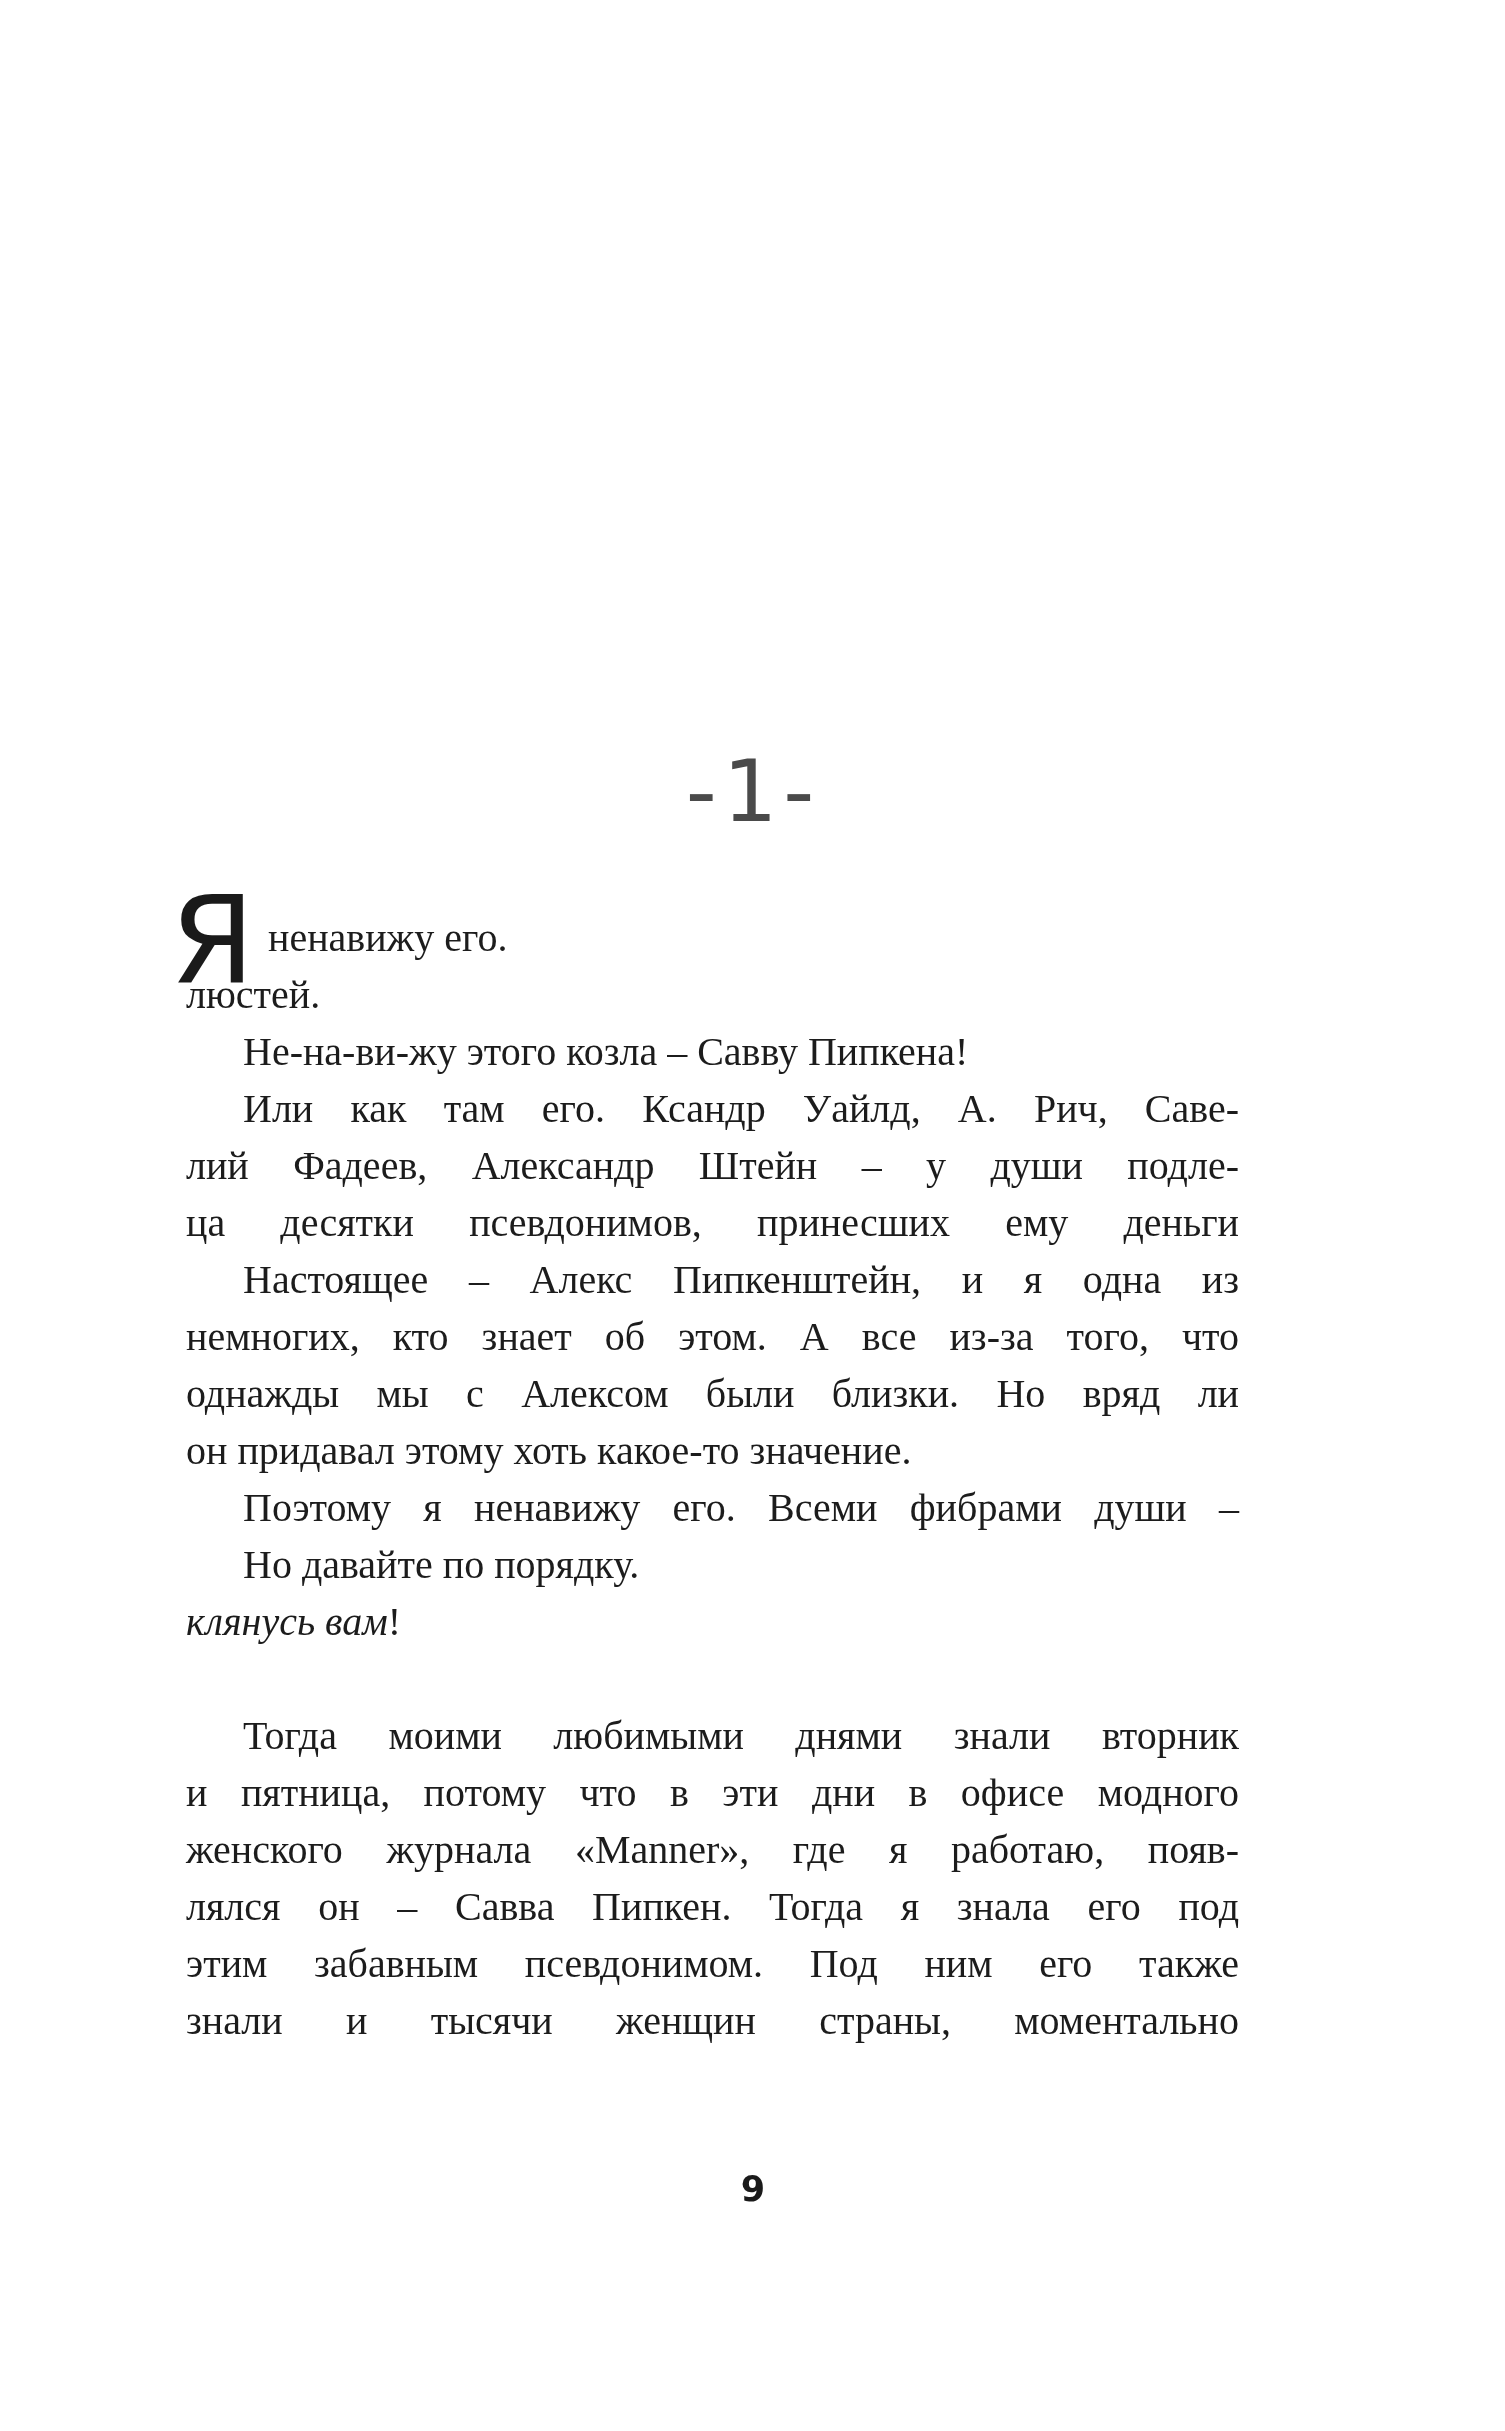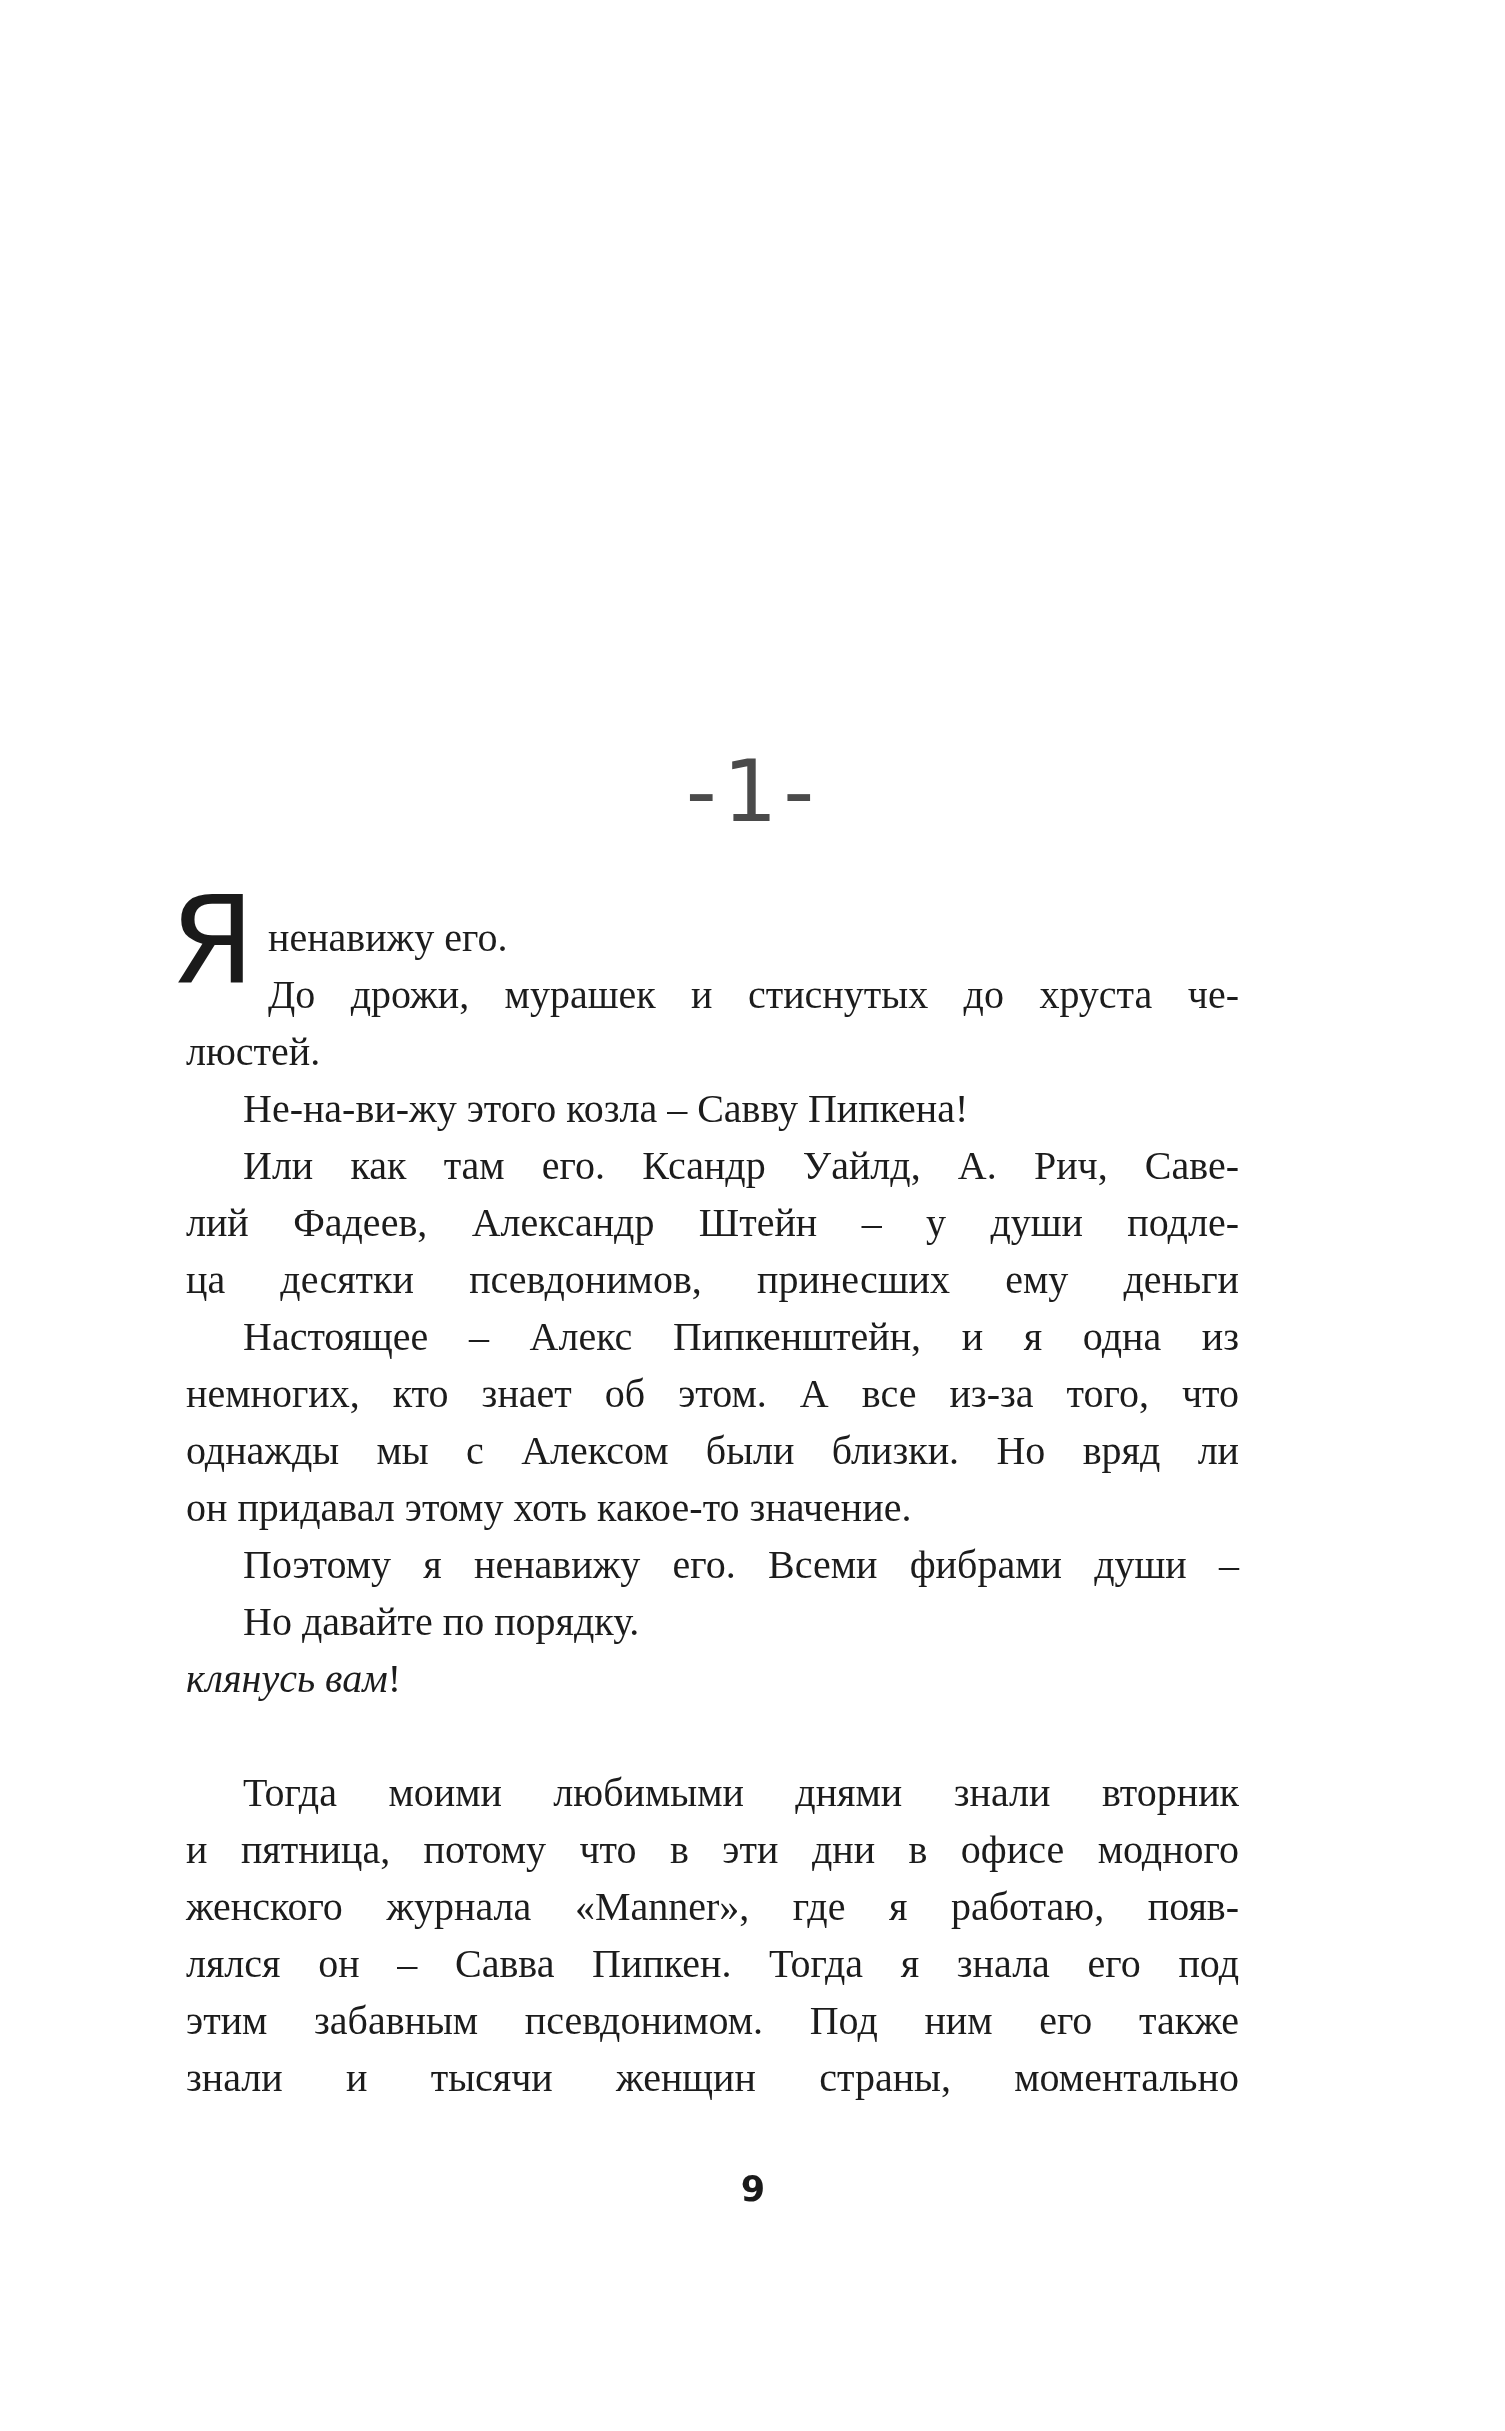--- a/index.html
+++ b/index.html
@@ -43,21 +43,20 @@
 </head>
 <body>
 
 <div class="page">
   <div class="chapter-heading">-1-</div>
 
   <div class="drop-cap">Я</div>
 
   <div class="text-block">
     <span class="line drop last">ненавижу его.</span>
-    <span class="line drop">До дрожи, мурашек и стиснутых до хруста че-</span>
     <span class="line last">люстей.</span>
     <span class="line indent last">Не-на-ви-жу этого козла – Савву Пипкена!</span>
     <span class="line indent">Или как там его. Ксандр Уайлд, А. Рич, Саве-</span>
     <span class="line">лий Фадеев, Александр Штейн – у души подле-</span>
     <span class="line">ца десятки псевдонимов, принесших ему деньги</span>
     <span class="line indent">Настоящее – Алекс Пипкенштейн, и я одна из</span>
     <span class="line">немногих, кто знает об этом. А все из-за того, что</span>
     <span class="line">однажды мы с Алексом были близки. Но вряд ли</span>
     <span class="line last">он придавал этому хоть какое-то значение.</span>
     <span class="line indent">Поэтому я ненавижу его. Всеми фибрами души –</span>

